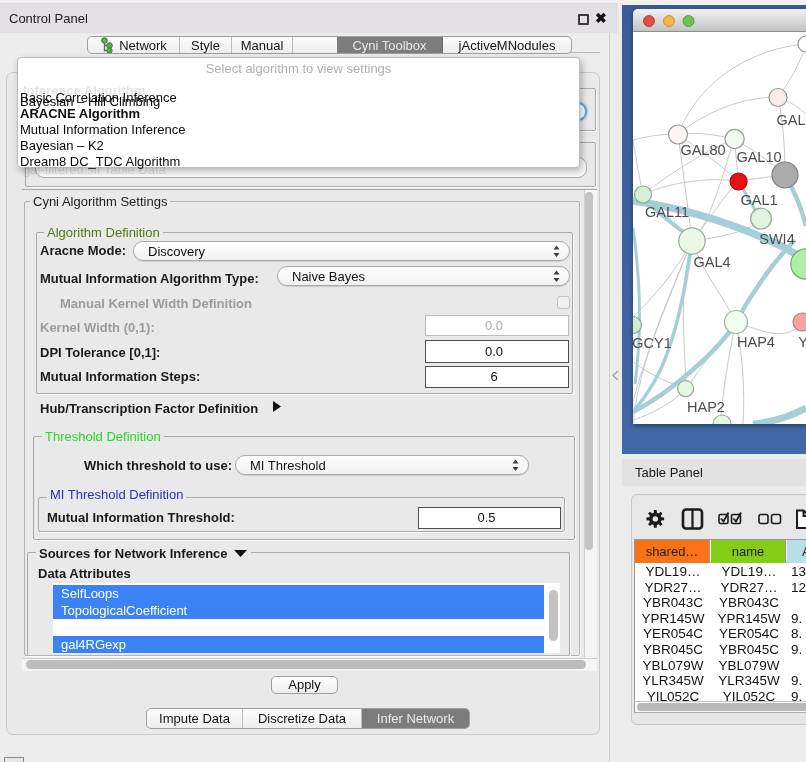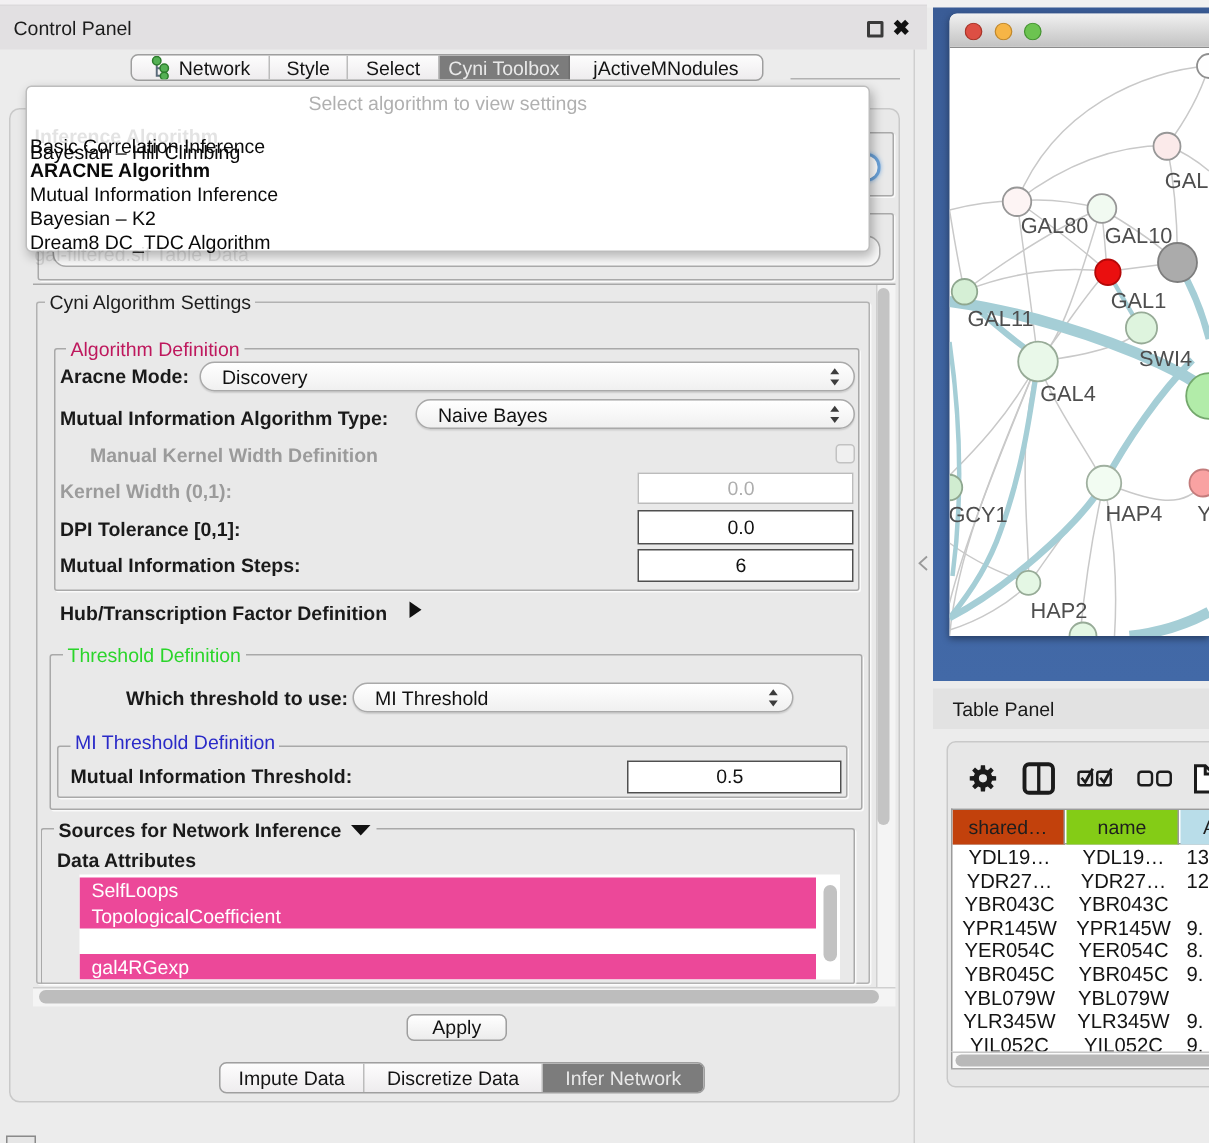--- a/index.html
+++ b/index.html
@@ -25,21 +25,21 @@
 .txtfield { position:absolute; background:#fff; font-size:13px; text-align:center; padding-right:6px; color:#111; }
 .combo { position:absolute; background:linear-gradient(#ffffff,#f0f0f0); border:1px solid #a9a9a9; border-radius:10px; font-size:13px; color:#111; box-shadow:0 1px 1px rgba(0,0,0,0.12); }
 .combo .ctext { position:absolute; left:14px; top:2px; }
 .combo .spin { position:absolute; right:9px; top:2px; }
 
 #popup { left:17px; top:57px; width:563px; height:111px; background:#fff; border:1px solid #bdbdbd; border-radius:4px; box-shadow:2px 3px 7px rgba(0,0,0,0.28); z-index:50; }
 #popup .hint { position:absolute; top:3px; left:0; width:100%; text-align:center; font-size:13px; color:#b0b0b0; }
 #popup .item { position:absolute; left:2px; font-size:13px; color:#0a0a0a; }
 
 #datalist { left:53px; top:583px; width:507px; height:70px; background:#fff; overflow:hidden; }
-#datalist .sel { position:absolute; left:0; width:491px; background:#ec4899; color:#fff; font-size:13px; height:17px; line-height:17px; padding-left:8px; }
+#datalist .sel { position:absolute; left:0; width:491px; background:#3b82f6; color:#fff; font-size:13px; height:17px; line-height:17px; padding-left:8px; }
 
 #bluezone { left:622px; top:5px; width:184px; height:449px; background:linear-gradient(#3a5c96,#4269a7); }
 #macwin { left:633px; top:9px; width:173px; height:415px; border-radius:5px 0 0 0; overflow:hidden; background:#fff; box-shadow:0 2px 5px rgba(0,0,0,0.4); }
 #mactitle { left:0; top:0; width:173px; height:23px; background:linear-gradient(#f1f1f1,#c3c3c3); border-bottom:1px solid #8c8c8c; border-radius:5px 0 0 0; }
 #tablepanelbar { left:622px; top:459px; width:184px; height:27px; background:#e2e2e2; }
 #tablepanel { left:631px; top:494px; width:185px; height:231px; background:#e7e7e7; border:1px solid #c9c9c9; border-radius:6px; }
 </style>
 </head>
 <body>
 
@@ -52,22 +52,22 @@
 
 <div class="abs" style="left:527px; top:52px; width:73px; height:1px; background:#b2b2b2;"></div>
 <div class="abs tabstrip" style="left:87px; top:36px; height:18px;">
   <div class="tab" style="width:92px;"><svg width="14" height="16" viewBox="0 0 14 16" style="margin-right:5px;">
         <path d="M4.5 3.5 L4.5 13.5 L8 13.5 M4.5 8.5 L8 8.5" stroke="#5a6a7a" stroke-width="1.3" fill="none"></path>
         <circle cx="4.5" cy="3.5" r="2.8" fill="#54b154" stroke="#2d7d2d" stroke-width="1"></circle>
         <circle cx="9.5" cy="8.5" r="2.8" fill="#54b154" stroke="#2d7d2d" stroke-width="1"></circle>
         <circle cx="9.5" cy="13.7" r="2.6" fill="#54b154" stroke="#2d7d2d" stroke-width="1"></circle>
       </svg>Network</div>
   <div class="tab" style="width:52px;">Style</div>
-  <div class="tab" style="width:61px;">Select</div>
-  <div class="tab sel" style="width:87px;">Cyni Toolbox</div>
+  <div class="tab" style="width:61px;">Manual</div>
+  <div class="tab sel" style="width:106px;margin-left:44px;">Cyni Toolbox</div>
   <div class="tab" style="width:128px;">jActiveMNodules</div>
 </div>
 
 <div class="abs" id="outerpanel"></div>
 
 <div class="abs groupbox" style="left:25px; top:88px; width:571px; height:43px;"></div>
 <div class="abs" style="left:35px; top:102px; width:552px; height:19px; background:#fff; border:2px solid #6aa1d8; border-radius:9px; box-shadow:0 0 3px #7fb2e5;"></div>
 <div class="abs groupbox" style="left:25px; top:142px; width:571px; height:45px;"></div>
 <div class="abs" style="left:35px; top:157px; width:552px; height:21px; background:#fafafa; border:1px solid #ababab; border-radius:9px;"></div>
 
@@ -75,21 +75,21 @@
 <div class="abs" style="left:584px; top:190px; width:13px; height:468px; background:#f4f4f4; border-left:1px solid #cfcfcf;"></div>
 <div class="abs" style="left:585px; top:192px; width:8px; height:358px; background:#c4c4c4; border-radius:5px;"></div>
 
 <div class="abs" style="left:22px; top:658px; width:575px; height:13px; background:#f4f4f4; border-top:1px solid #cfcfcf;"></div>
 <div class="abs" style="left:26px; top:660px; width:560px; height:9px; background:#bdbdbd; border-radius:5px;"></div>
 
 <div class="abs groupbox" style="left:24px; top:201px; width:556px; height:455px; border-color:#b2b2b2;"></div>
 <div class="abs gtitle" style="left:30px; top:194px; color:#1d1d1d;">Cyni Algorithm Settings</div>
 
 <div class="abs groupbox" style="left:36px; top:232px; width:537px; height:162px;"></div>
-<div class="abs gtitle" style="left:44px; top:225px; color:#be185d;">Algorithm Definition</div>
+<div class="abs gtitle" style="left:44px; top:225px; color:#4d7c0f;">Algorithm Definition</div>
 
 <div class="abs fieldlab" style="left:40px; top:243px;">Aracne Mode:</div>
 <div class="abs combo" style="left:133px; top:241px; width:437px; height:20px;">
     <span class="ctext">Discovery</span>
     <span class="spin" style="top:3px;"><svg width="7" height="13">
         <path d="M3.5 0.5 L6.5 4.5 L0.5 4.5 Z" fill="#3c3c3c"></path>
         <path d="M3.5 12 L6.5 8 L0.5 8 Z" fill="#3c3c3c"></path>
       </svg></span>
   </div>
 
@@ -280,21 +280,21 @@
       <rect x="115" y="7.5" width="9" height="9" rx="2" stroke-width="1.6"></rect>
       <rect x="127.5" y="7.5" width="9" height="9" rx="2" stroke-width="1.6"></rect>
       <path d="M 77 11.5 L 79.5 14.5 L 84.5 5.5" stroke-width="1.8"></path>
       <path d="M 89.5 11.5 L 92 14.5 L 97 5.5" stroke-width="1.8"></path>
       <path d="M 153 3.5 L 159.5 3.5 L 165.5 9 L 165.5 21 L 153 21 Z M 159.5 3.5 L 159.5 9 L 165.5 9" stroke-width="2" fill="#fff"></path>
     </g>
   </svg>
 
   <div class="abs" style="left:2px; top:44px; width:183px; height:168px; border-top:1px solid #9b9b9b; border-left:1px solid #9b9b9b; background:#fff; overflow:hidden;">
     <div class="abs" style="left:0; top:0; width:183px; height:23px; border-bottom:1px solid #9b9b9b; font-size:13px; color:#1e1e1e;">
-      <div class="abs" style="left:0; top:0; width:75px; height:23px; background:#c2410c; border-right:1px solid #9b9b9b; text-align:center; line-height:23px;">shared…</div>
+      <div class="abs" style="left:0; top:0; width:75px; height:23px; background:#f97316; border-right:1px solid #9b9b9b; text-align:center; line-height:23px;">shared…</div>
       <div class="abs" style="left:76px; top:0; width:75px; height:23px; background:#84cc16; border-right:1px solid #9b9b9b; text-align:center; line-height:23px;">name</div>
       <div class="abs" style="left:152px; top:0; width:31px; height:23px; background:#b9dde9; padding-left:15px; line-height:23px;">Av</div>
     </div>
     <div class="abs" id="tbody" style="left:0; top:24px; width:183px; font-size:13.5px; color:#141414;">
         <div style="position:absolute; top:0px; left:0; width:76px; text-align:center;">YDL19…</div>
         <div style="position:absolute; top:0px; left:76px; width:76px; text-align:center;">YDL19…</div>
         <div style="position:absolute; top:0px; left:156px;">13</div>
         <div style="position:absolute; top:15.6px; left:0; width:76px; text-align:center;">YDR27…</div>
         <div style="position:absolute; top:15.6px; left:76px; width:76px; text-align:center;">YDR27…</div>
         <div style="position:absolute; top:15.6px; left:156px;">12</div>

